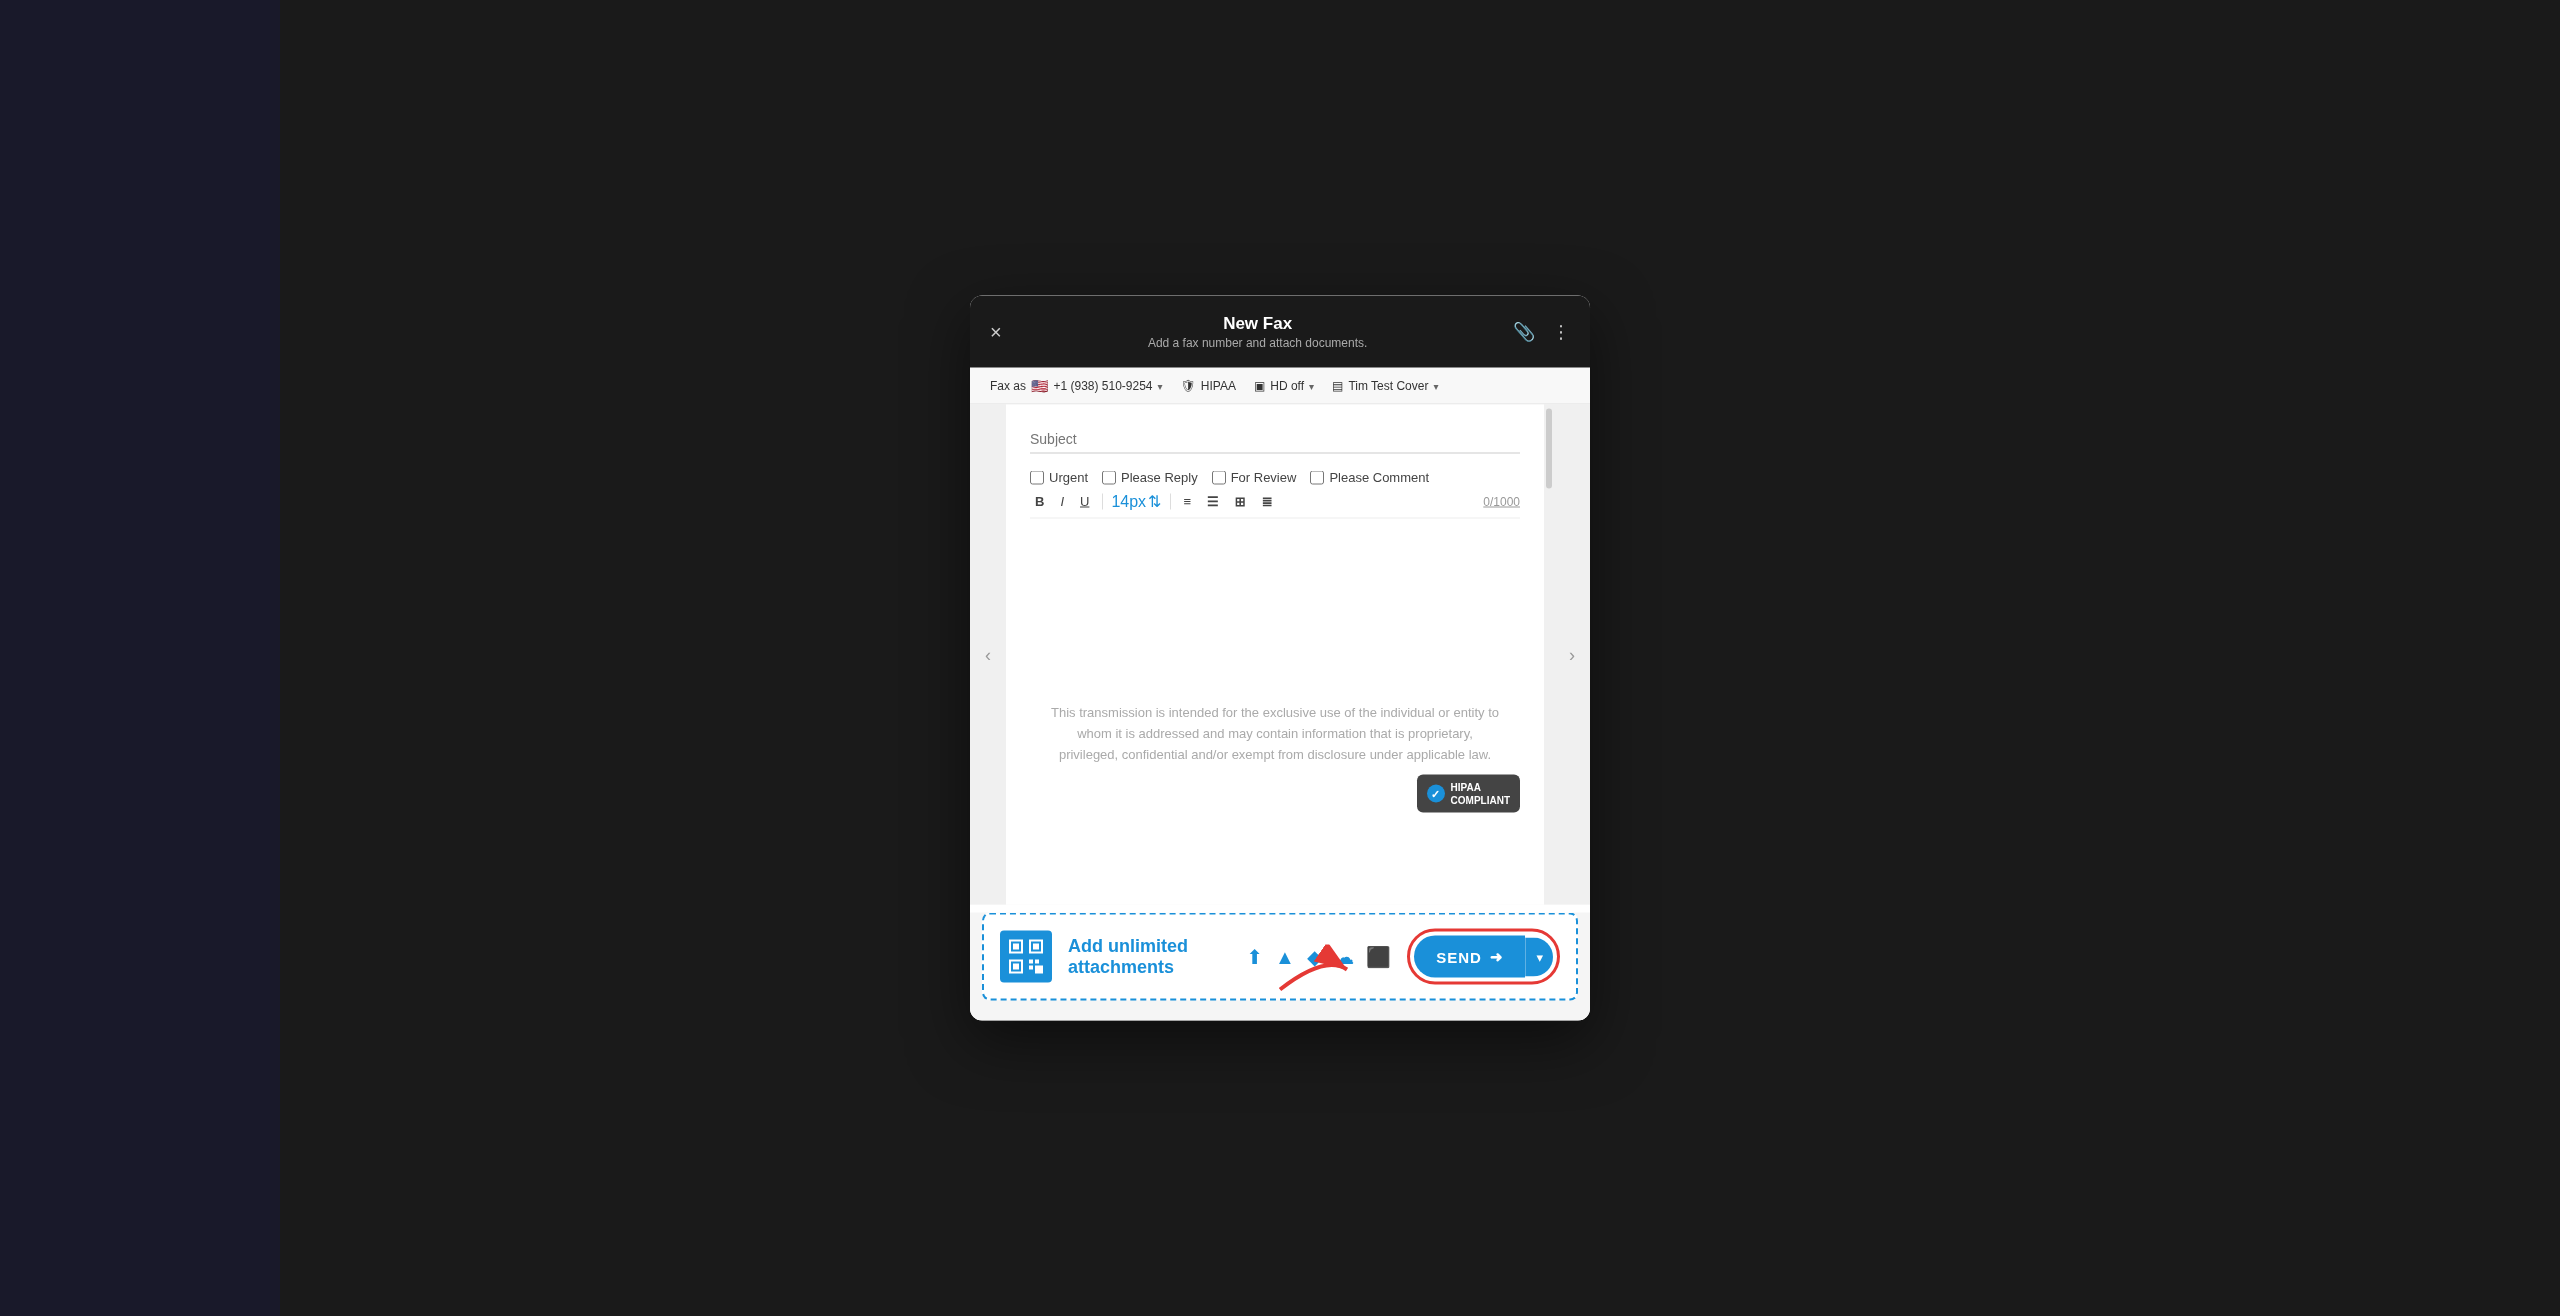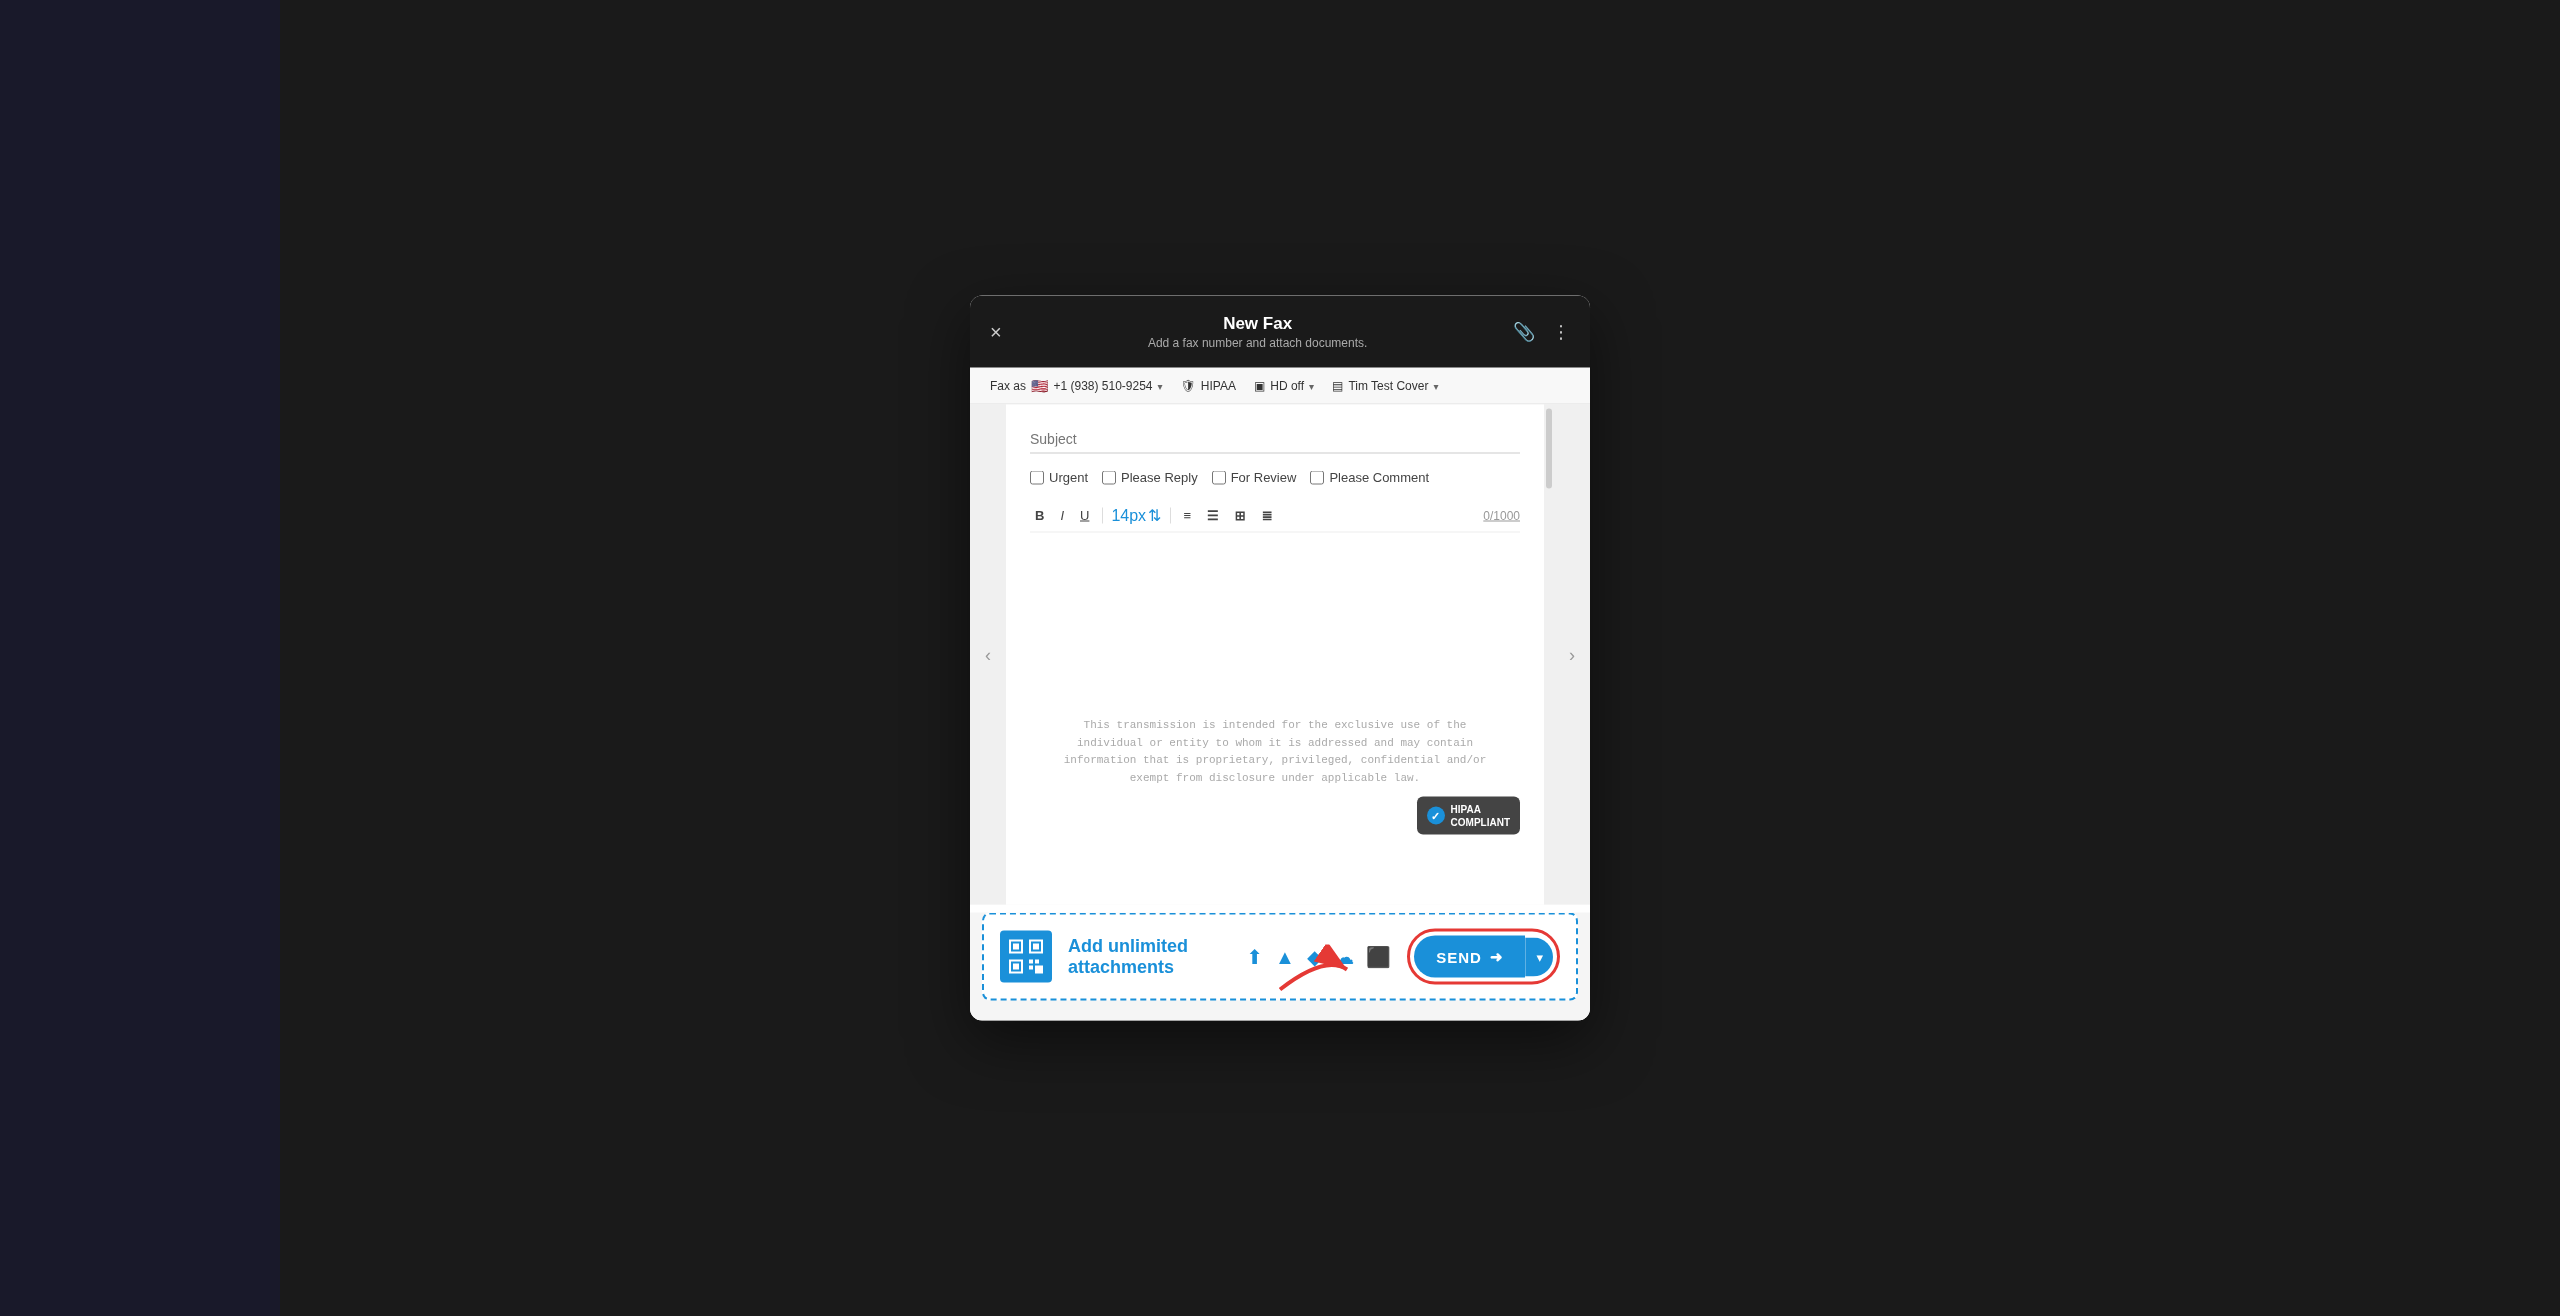--- a/index.html
+++ b/index.html
@@ -165,21 +165,20 @@
       margin-bottom: 16px;
       color: #701a75;
       background: transparent;
     }
 
     
     .checkboxes-row {
       display: flex;
       align-items: center;
       gap: 14px;
-      margin-bottom: 14px;
       flex-wrap: wrap;
     }
 
     .checkbox-item {
       display: flex;
       align-items: center;
       gap: 5px;
       font-size: 13px;
       color: #444;
       cursor: pointer;
@@ -251,26 +250,25 @@
       color: #333;
       resize: none;
       padding: 10px 0;
       background: transparent;
       line-height: 1.5;
     }
 
     
     .disclaimer {
       text-align: center;
-      font-size: 11px;
+      font-size: 13px;
       color: #aaa;
       line-height: 1.6;
       margin: 20px 0 10px;
       padding: 0 20px;
-      font-family: Liberation Mono, monospace;
     }
 
     
     .hipaa-badge-area {
       display: flex;
       justify-content: flex-end;
       margin-top: 10px;
       margin-bottom: 6px;
     }
 

